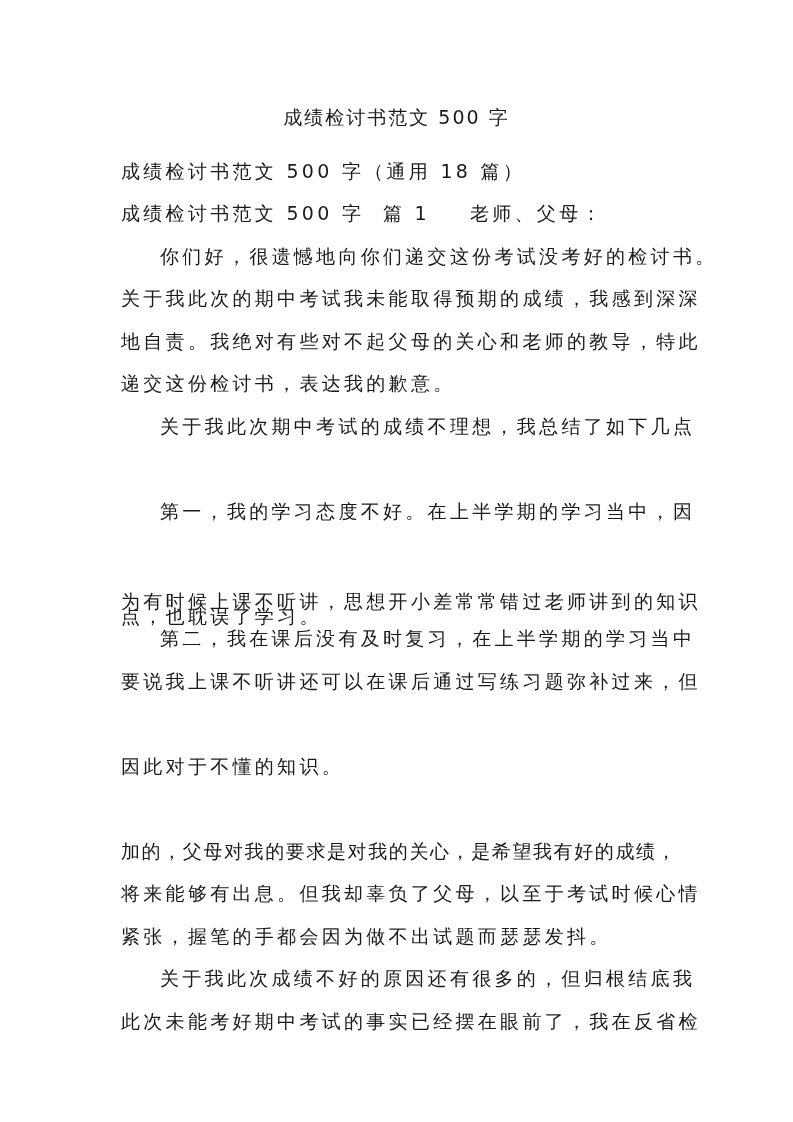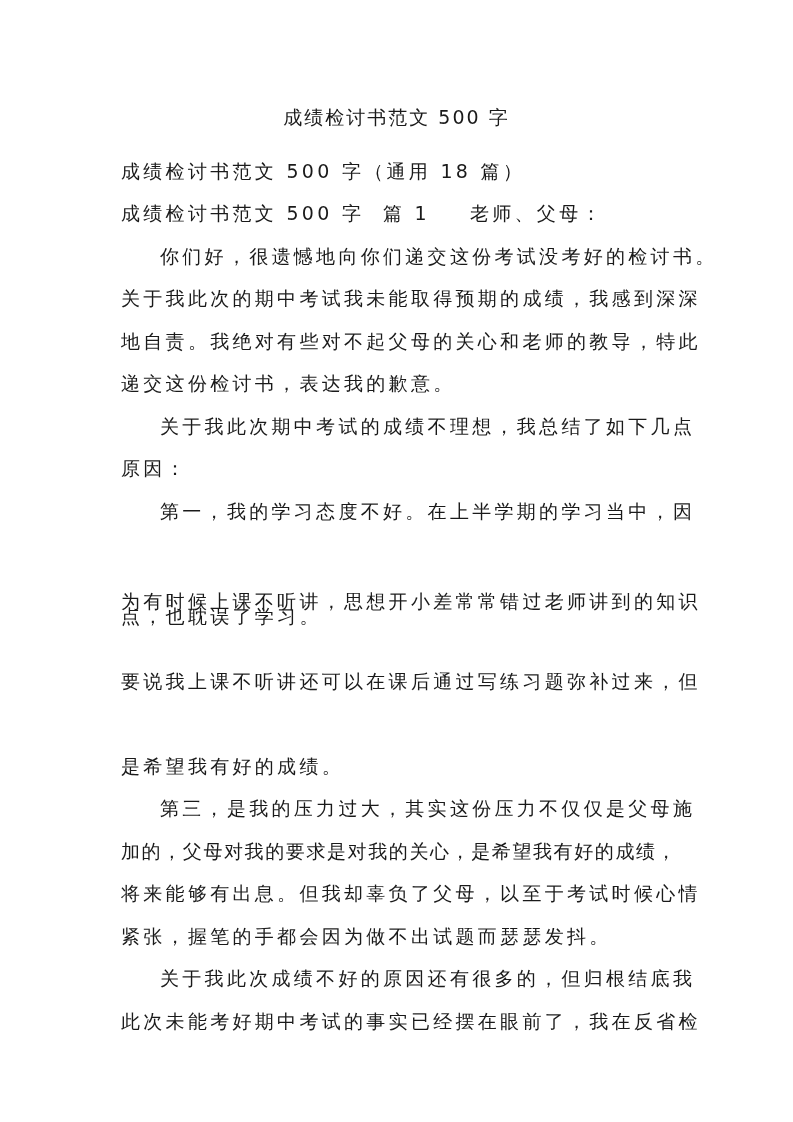--- a/index.html
+++ b/index.html
@@ -29,29 +29,28 @@
   <div class="line" style="top:201px;">
     <span style="white-space:pre;">成绩检讨书范文 500 字  篇 1</span><span class="tab"></span><span>老师、父母：</span>
   </div>
 
   <div class="line indent" style="top:244px;">你们好，很遗憾地向你们递交这份考试没考好的检讨书。</div>
   <div class="line" style="top:286px;">关于我此次的期中考试我未能取得预期的成绩，我感到深深</div>
   <div class="line" style="top:329px;">地自责。我绝对有些对不起父母的关心和老师的教导，特此</div>
   <div class="line" style="top:371px;">递交这份检讨书，表达我的歉意。</div>
 
   <div class="line indent" style="top:414px;">关于我此次期中考试的成绩不理想，我总结了如下几点</div>
-  <div class="line" style="top:456px;">原因：</div>
 
   <div class="line indent" style="top:499px;">第一，我的学习态度不好。在上半学期的学习当中，因</div>
   <div class="line" style="top:541px;margin-top:48px;">为有时候上课不听讲，思想开小差常常错过老师讲到的知识</div>
   <div class="line" style="top:604px;">点，也耽误了学习。</div>
 
+  <div class="line indent" style="top:626px;">第二，我在课后没有及时复习，在上半学期的学习当中</div>
   <div class="line" style="top:669px;">要说我上课不听讲还可以在课后通过写练习题弥补过来，但</div>
-  <div class="line" style="top:754px;">是希望我有好的成绩。</div>
+  <div class="line" style="top:754px;">因此对于不懂的知识。</div>
 
-  <div class="line indent" style="top:796px;">第三，是我的压力过大，其实这份压力不仅仅是父母施</div>
   <div class="line" style="top:839px;letter-spacing:1.6px;">加的，父母对我的要求是对我的关心，是希望我有好的成绩，</div>
   <div class="line" style="top:881px;">将来能够有出息。但我却辜负了父母，以至于考试时候心情</div>
   <div class="line" style="top:924px;">紧张，握笔的手都会因为做不出试题而瑟瑟发抖。</div>
 
   <div class="line indent" style="top:966px;">关于我此次成绩不好的原因还有很多的，但归根结底我</div>
   <div class="line" style="top:1009px;">此次未能考好期中考试的事实已经摆在眼前了，我在反省检</div>
 </div>
 
 </body></html>

